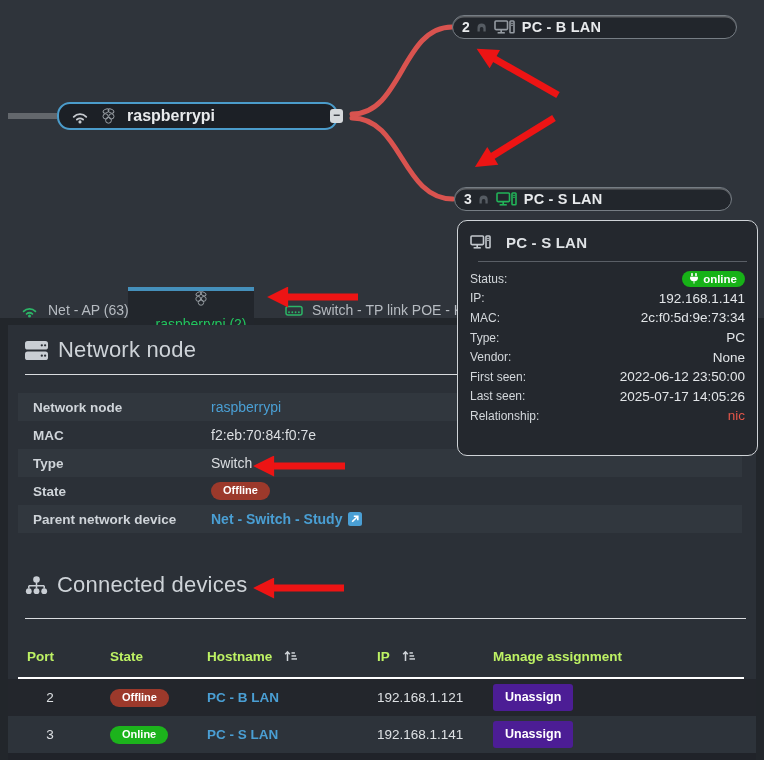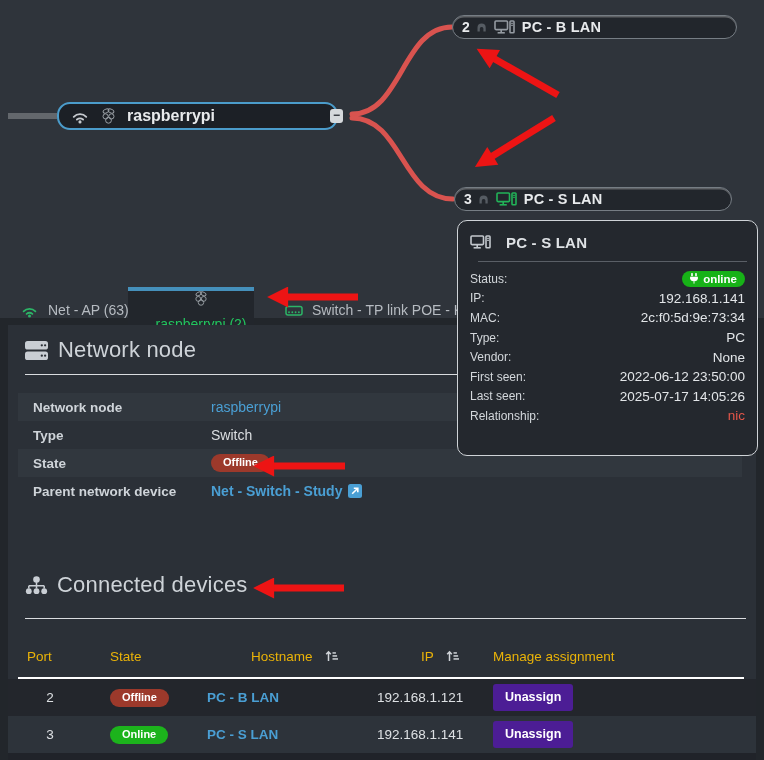--- a/index.html
+++ b/index.html
@@ -71,23 +71,23 @@
     display:inline-block;padding:2px 12px 3px;border-radius:10px;
     font-size:11px;font-weight:bold;color:#fff;line-height:13px;
   }
   .badge-offline{background:#9c392b;}
   .badge-online{background:#1cb31c;}
   
   .dtable{position:absolute;left:0;top:310px;right:0;}
   .thead{
     display:grid;grid-template-columns:83px 97px 170px 116px 1fr;
     align-items:center;height:42px;padding-left:19px;
-    color:#eab308;font-size:13.5px;font-weight:normal;
-  }
-  .th{display:flex;align-items:center;gap:12px;cursor:pointer;margin-left:44px;}
+    color:#bef264;font-size:13.5px;font-weight:bold;
+  }
+  .th{display:flex;align-items:center;gap:12px;cursor:pointer;}
   .thead-rule{height:2px;background:#ffffff;margin:0 12px 0 10px;}
   .trow{
     display:grid;grid-template-columns:83px 97px 170px 116px 1fr;
     align-items:center;height:37px;padding-left:19px;font-size:13.5px;color:#dde0e3;
   }
   .trow-0{background:#23262c;}
   .trow-1{background:#2d333a;}
   .cell-port{width:46px;text-align:center;}
   .cell-host{font-weight:bold;}
   .btn-danger{
@@ -246,20 +246,24 @@
       <span>Network node</span>
     </div>
     <div class="rule rule-1"></div>
 
     <div class="fields">
       <div class="frow">
         <span class="flabel">Network node</span>
         <span class="fvalue">
             <a class="link">raspberrypi</a>
           </span>
+      </div>
+      <div class="frow">
+        <span class="flabel">MAC</span>
+        <span class="fvalue">f2:eb:70:84:f0:7e</span>
       </div>
       <div class="frow">
         <span class="flabel">Type</span>
         <span class="fvalue">Switch</span>
       </div>
       <div class="frow">
         <span class="flabel">State</span>
         <span class="fvalue">
             <span class="badge badge-offline">Offline</span>
           </span>

